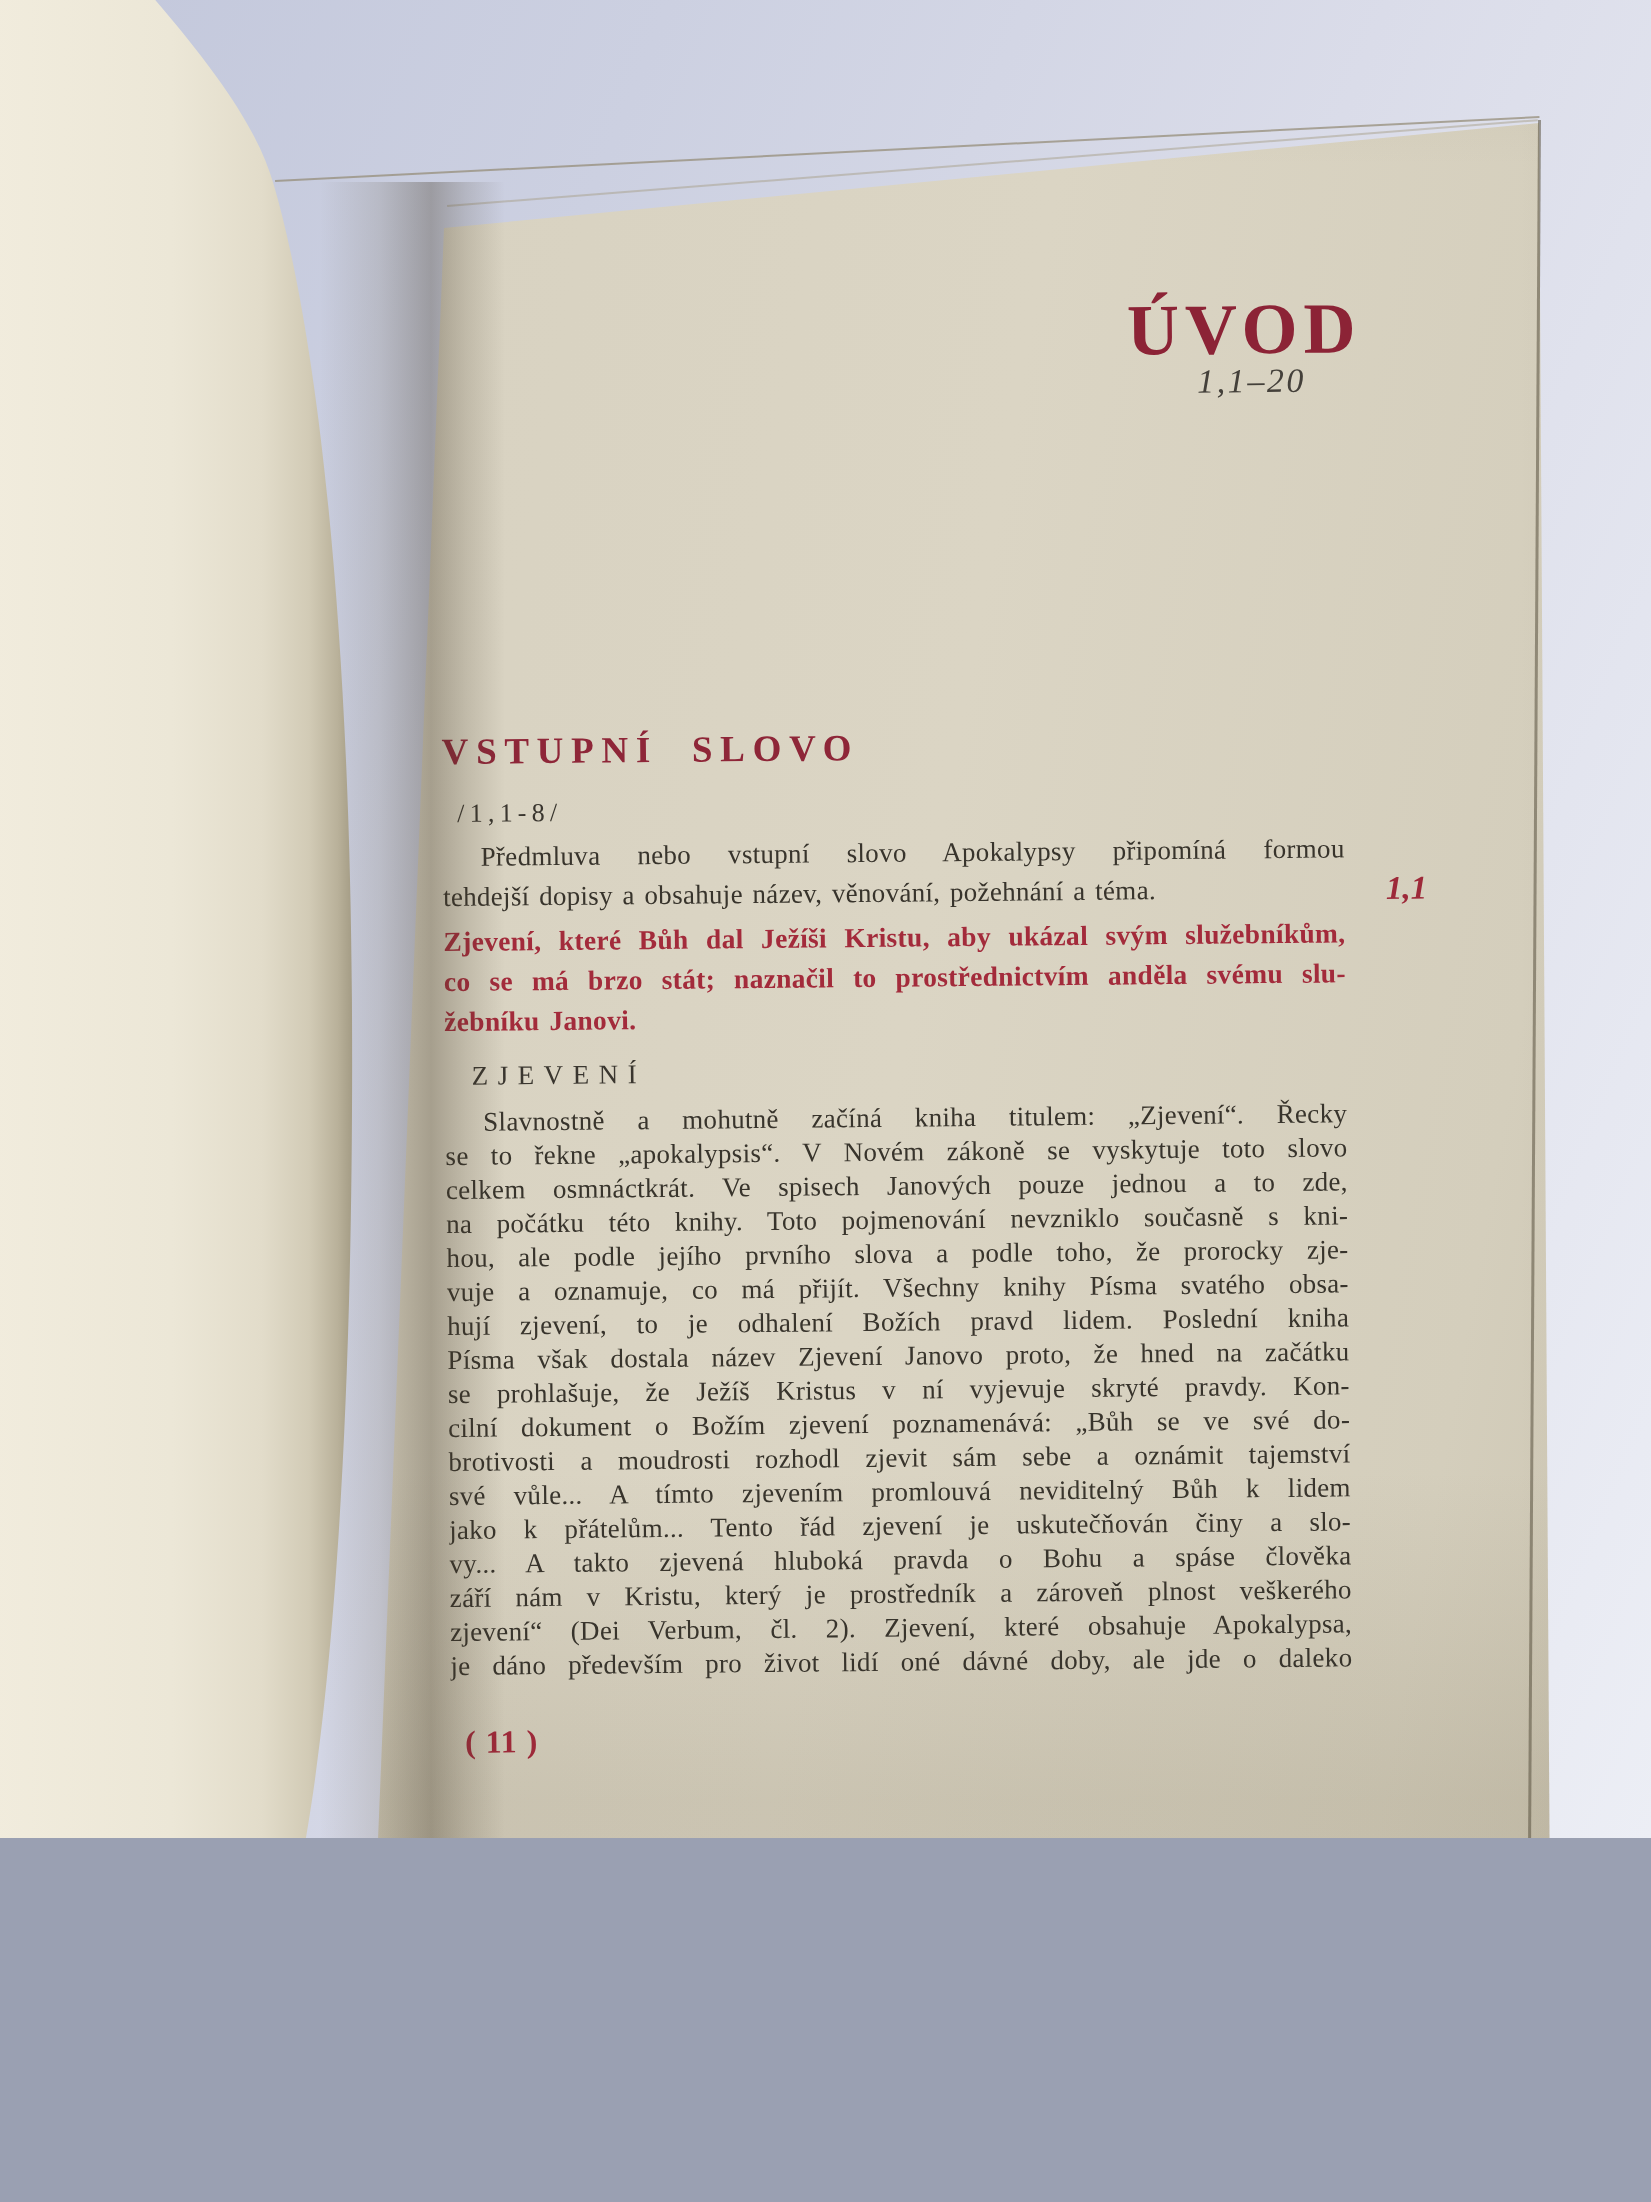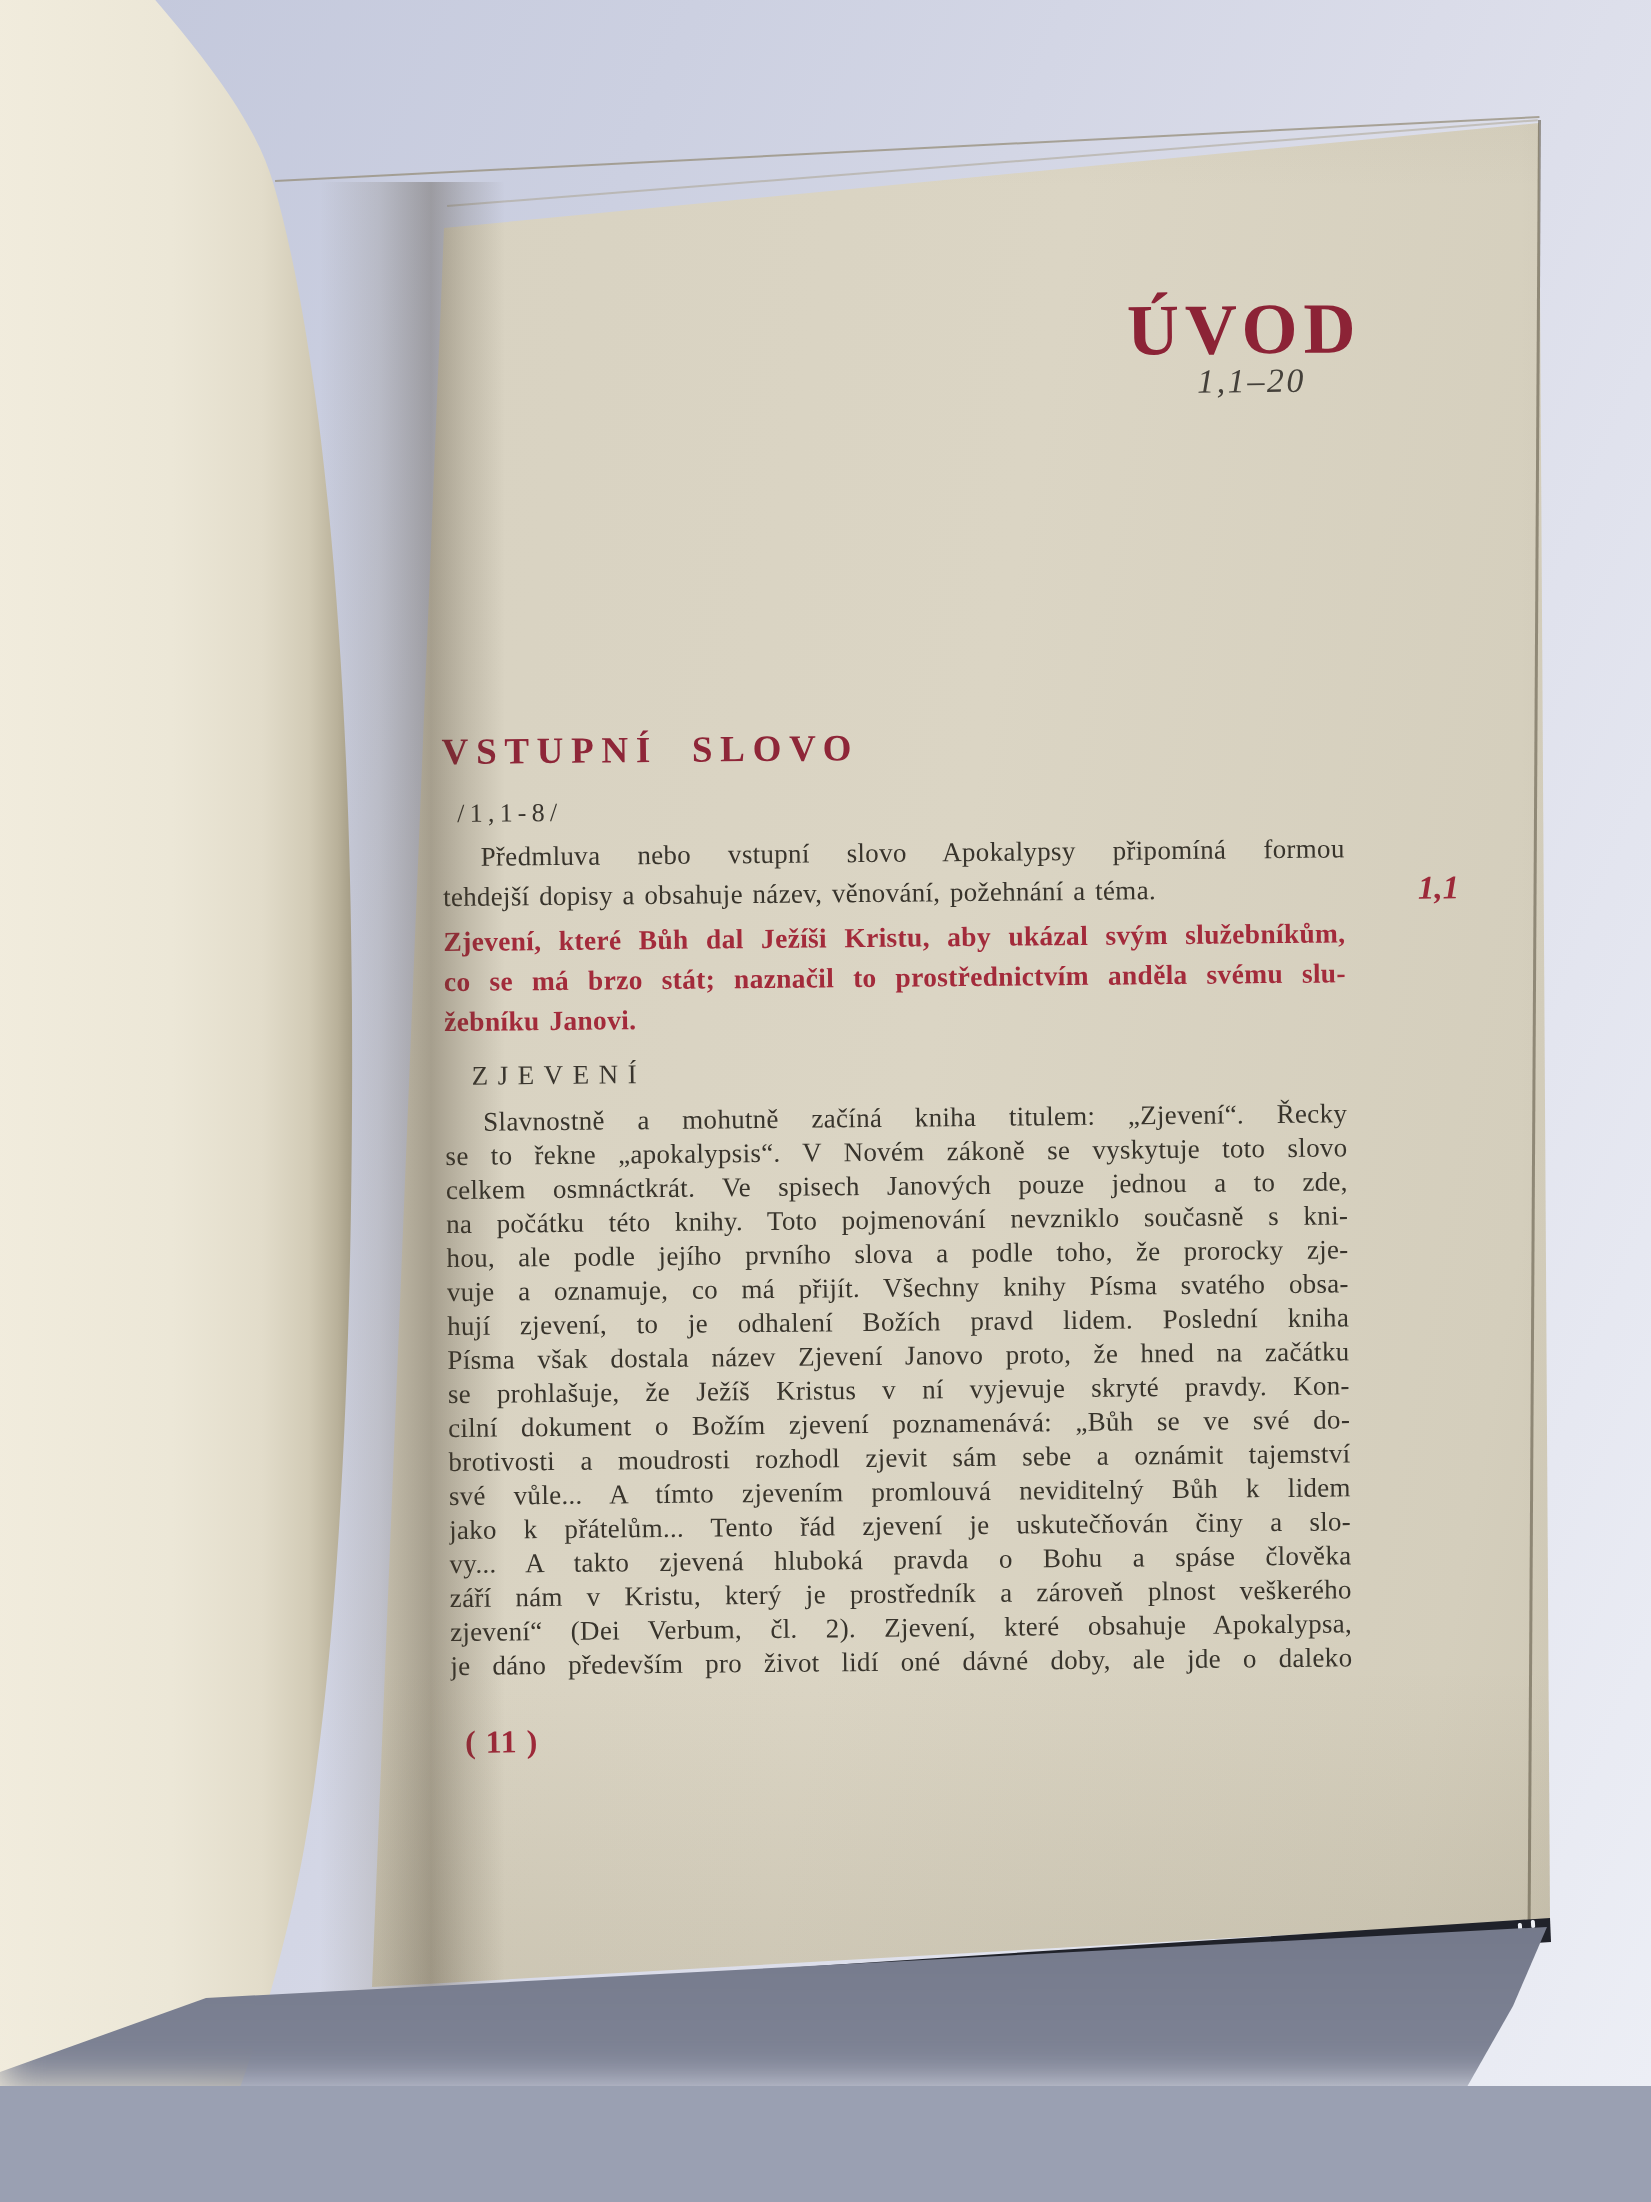--- a/index.html
+++ b/index.html
@@ -1,17 +1,17 @@
 <!DOCTYPE html>
 <html style="font-size:13.8px"><head>
 <meta charset="utf-8">
 <style>
   html,body { margin:0; padding:0; background:#9aa0b2; }
   .photo {
-    position:relative; width:1652px; height:2086px; overflow:hidden;
+    position:relative; width:1652px; height:1838px; overflow:hidden;
     background:linear-gradient(112deg,#c2c7db 0%,#ccd0e1 28%,#dadce9 58%,#eceef5 100%);
     font-family:"Liberation Serif","DejaVu Serif",serif;
   }
   .photo * { position:absolute; }
 
   
   .page-stack {
     inset:0; z-index:1;
     clip-path:polygon(262px 188px,878px 169px,1538px 116px,1550px 1923px,946px 1946px,361px 1994px,252px 1764px,255px 482px);
     background:linear-gradient(95deg,#ab а398 0%,#b6ae98 0%,#c9c2ad 22%,#d0c9b5 60%,#c6bfaa 100%);
@@ -79,21 +79,21 @@
 
   .para { left:445px; width:902px; font-size:27px; word-spacing:2.6px; letter-spacing:0.3px; }
   .tline { position:relative; height:34px; line-height:34px; overflow:hidden;
            text-align:justify; text-align-last:justify; }
   .tline.natural { text-align-last:left; }
   .tline.indent { text-indent:38px; }
 
   .intro-paragraph { top:837px; }
   .intro-paragraph .tline { height:40px; line-height:40px; }
 
-  .margin-verse-ref { left:1420px; top:879px; font-size:33px; font-weight:bold; font-style:italic; color:#9d2939; }
+  .margin-verse-ref { left:1388px; top:879px; font-size:33px; font-weight:bold; font-style:italic; color:#9d2939; }
 
   .scripture-verse { top:922px; font-size:27.5px; font-weight:bold; color:#a32b3b; }
   .scripture-verse .tline { height:40px; line-height:40px; }
 
   .commentary-heading { left:472px; top:1061px; font-size:27px; letter-spacing:9.5px; color:#3a362f; }
   .commentary-paragraph { top:1105px; }
 
   .page-number { left:459px; top:1724px; font-size:32px; font-weight:bold; letter-spacing:0.9px; color:#9d2939; }
 </style>
 </head>

